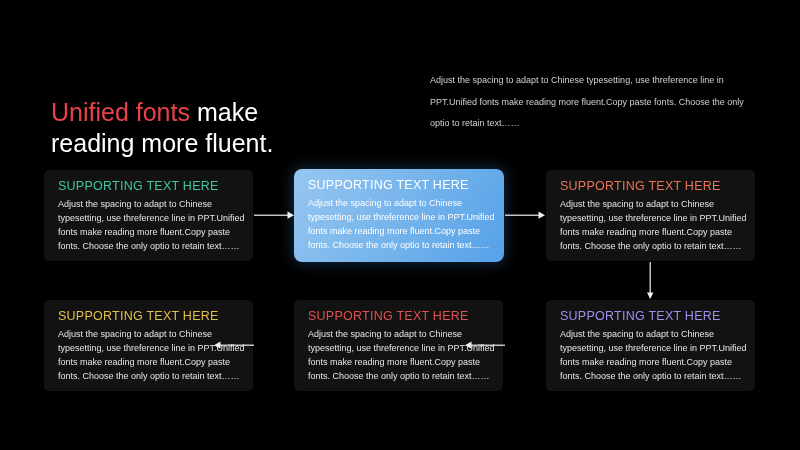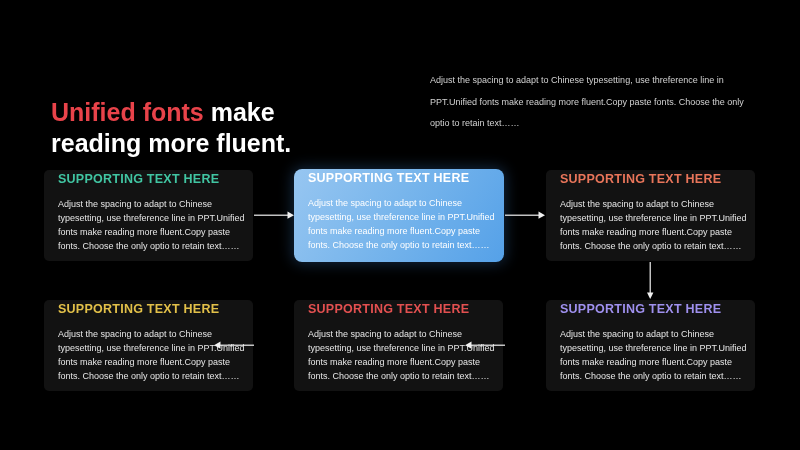--- a/index.html
+++ b/index.html
@@ -1,31 +1,31 @@
 <!DOCTYPE html>
 <html><head>
 <meta charset="utf-8">
 <style>
   html,body{margin:0;padding:0;background:#000;}
   body{width:800px;height:450px;overflow:hidden;
        font-family:"Liberation Sans",sans-serif;
        -webkit-font-smoothing:antialiased;}
   .slide{position:relative;width:800px;height:450px;background:#000;}
 
-  .title{position:absolute;left:51px;top:66px;font-size:25px;font-weight:bold;
+  .title{position:absolute;left:51px;top:66px;font-size:25px;font-weight:normal;
          line-height:31px;color:#ffffff;white-space:pre-line;}
   .title .accent{color:#e8434a;}
 
   .intro{position:absolute;left:430px;top:70px;width:332px;font-size:9px;
          color:#d2d2d2;line-height:21.5px;}
 
   .card{position:absolute;background:#121212;border-radius:5px;overflow:hidden;}
   .card.hl{background:linear-gradient(122deg,#97c6f1 0%,#79b6ec 45%,#55a1e8 100%);
            border-radius:8px;box-shadow:0 0 14px 2px rgba(60,120,190,0.32);}
-  .ch{position:absolute;left:14px;top:2px;font-size:12.5px;font-weight:bold;
+  .ch{position:absolute;left:14px;top:9px;font-size:12.5px;font-weight:normal;
       letter-spacing:0.25px;white-space:nowrap;}
   .cb{position:absolute;left:14px;top:27px;width:190px;font-size:9px;
       color:#e6e6e6;line-height:14px;}
   .card.hl .ch{color:#ffffff;}
   .card.hl .cb{color:#ffffff;width:196px;}
 
   .arrow{position:absolute;}
   .arrow svg{display:block;}
 </style>
 </head>

